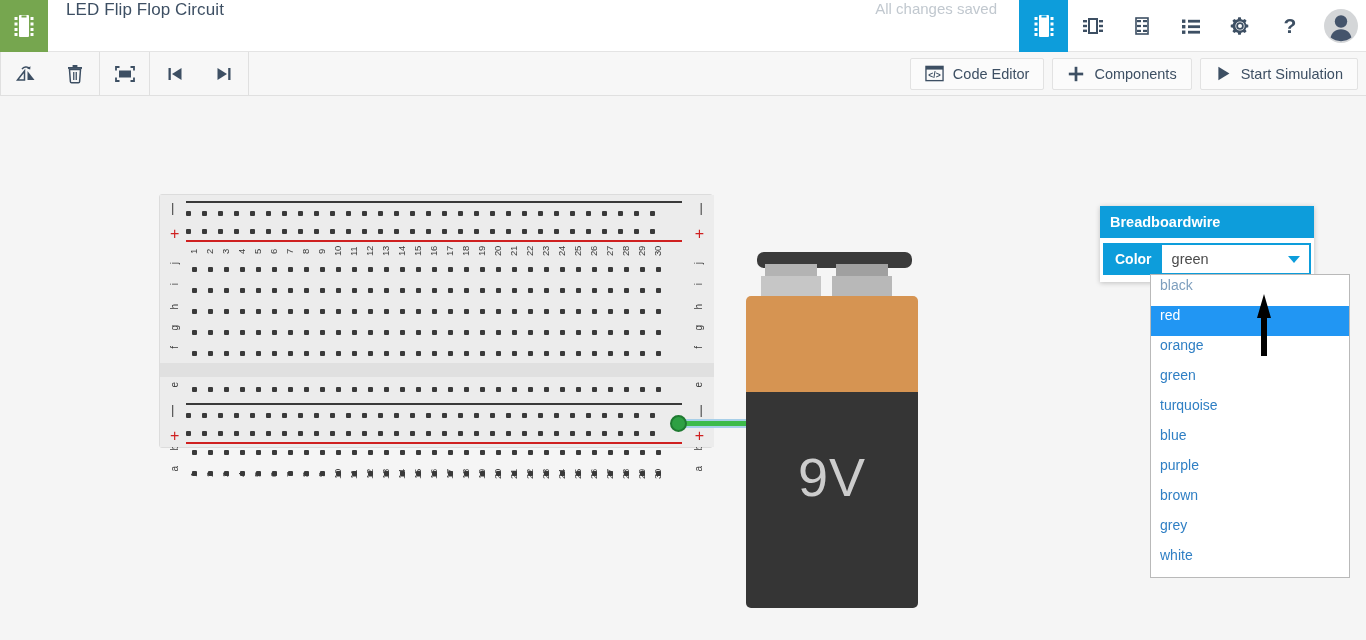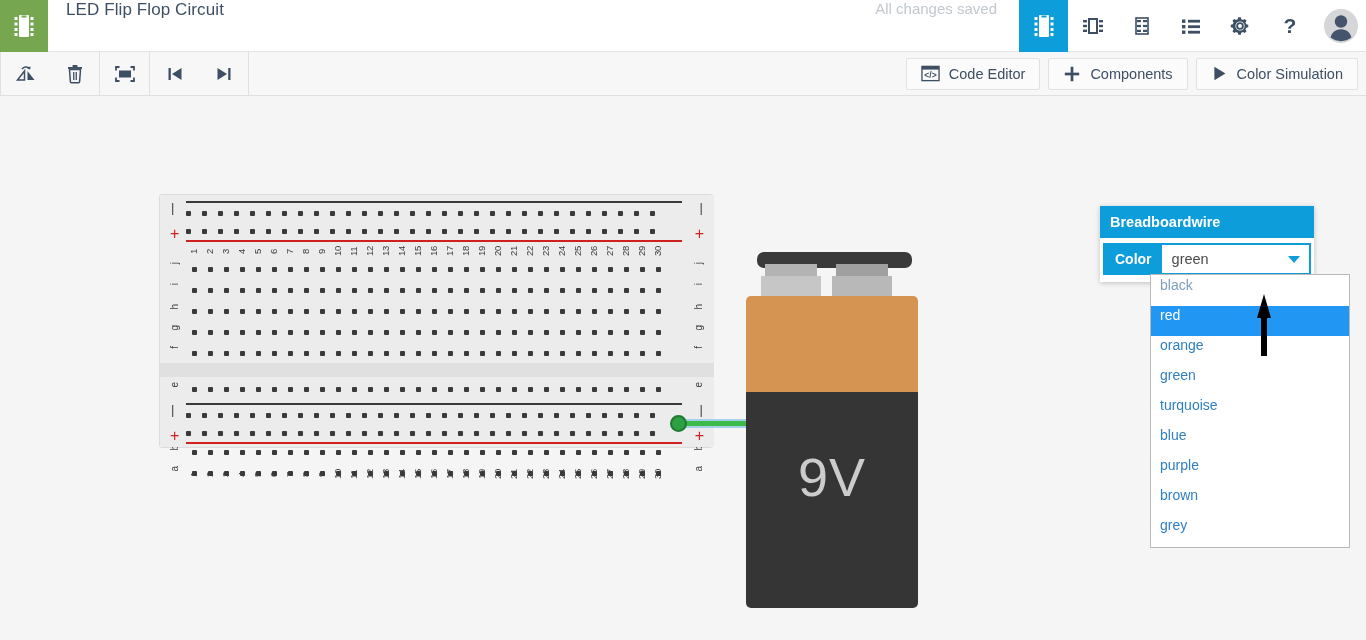--- a/index.html
+++ b/index.html
@@ -354,21 +354,21 @@
         <svg width="18" height="18" viewBox="0 0 20 20">
           <rect x="8.5" y="2" width="3" height="16" fill="#3d4f63"></rect>
           <rect x="2" y="8.5" width="16" height="3" fill="#3d4f63"></rect>
         </svg>
         <span>Components</span>
       </div>
       <div class="tb-action">
         <svg width="17" height="17" viewBox="0 0 20 20">
           <path d="M4 2 L17 10 L4 18 Z" fill="#3d4f63"></path>
         </svg>
-        <span>Color Simulation</span>
+        <span>Start Simulation</span>
       </div>
     </div>
   </div>
 
   <div class="canvas">
 
     <div class="breadboard">
       <div class="bb-rail top">
         <div class="rail-line blk" style="top:6px"></div>
         <div class="rail-mark minus" style="left:11px; top:6px;">|</div>
@@ -1803,20 +1803,21 @@
     <div class="dropdown" id="dropdown">
         <div class="dd-item dim">black</div>
         <div class="dd-item sel">red</div>
         <div class="dd-item">orange</div>
         <div class="dd-item">green</div>
         <div class="dd-item">turquoise</div>
         <div class="dd-item">blue</div>
         <div class="dd-item">purple</div>
         <div class="dd-item">brown</div>
         <div class="dd-item">grey</div>
+        <div class="dd-item">white</div>
       </div>
 
     <div class="cursor">
       <svg width="22" height="62" viewBox="0 0 22 62">
         <path d="M11 0 L18 24 L14 24 L14 62 L8 62 L8 24 L4 24 Z" fill="#000000"></path>
       </svg>
     </div>
 
   </div>
 </div>

